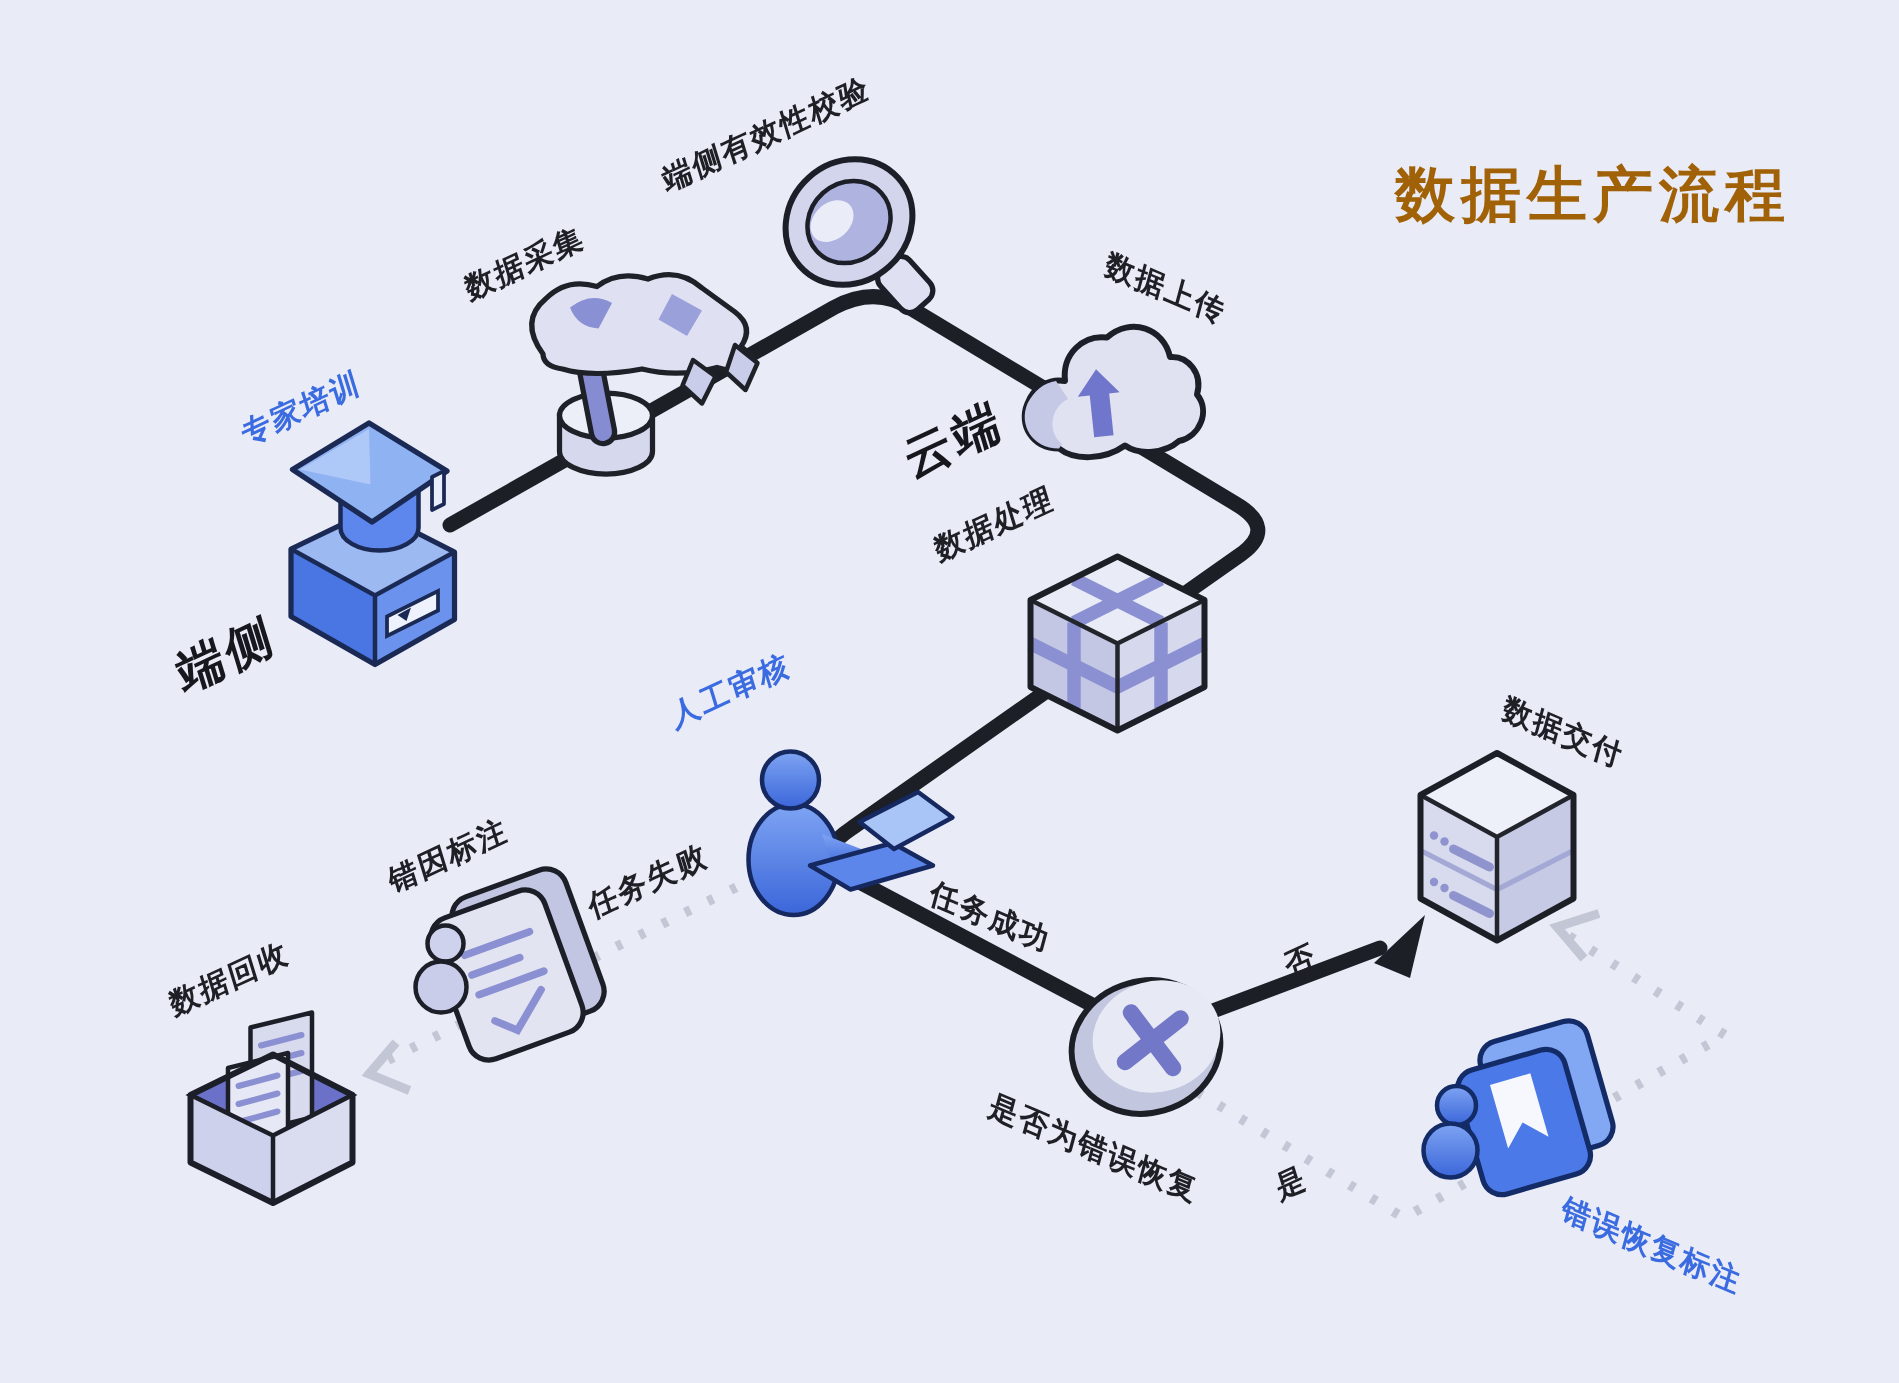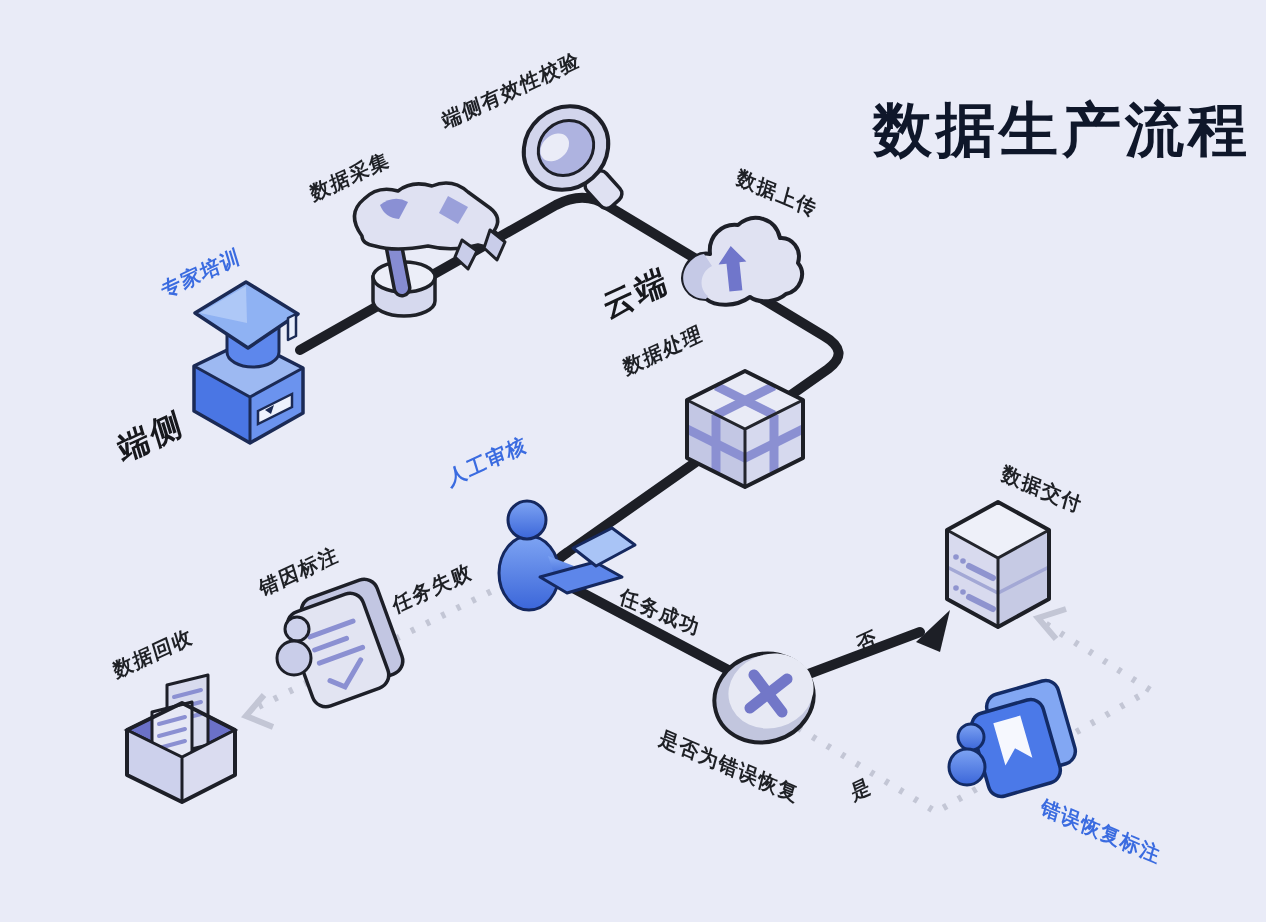--- a/index.html
+++ b/index.html
@@ -5,22 +5,22 @@
   html,body{margin:0;padding:0;background:#e9ebf7;}
   .stage{position:relative;width:1266px;height:922px;background:#e9ebf7;overflow:hidden;
          font-family:"Liberation Sans",sans-serif;}
   .art{position:absolute;left:0;top:0;}
   .lbl{position:absolute;white-space:nowrap;font-weight:700;font-size:20px;line-height:1;
        color:#1e2025;letter-spacing:1.5px;font-family:"Liberation Sans",sans-serif;}
   .asc{transform:translate(-50%,-50%) rotate(-25deg) skewX(-8deg);}
   .desc{transform:translate(-50%,-50%) rotate(23deg) skewX(8deg);}
   .blue{color:#3a6be0;}
   .zone{font-size:32px;font-weight:800;letter-spacing:3px;color:#17181d;}
-  .title{position:absolute;transform:translate(-50%,-50%);font-weight:800;font-size:59px;
-         line-height:1;color:#0f172a;letter-spacing:4px;white-space:nowrap;
+  .title{position:absolute;transform:translate(-50%,-50%);font-weight:800;font-size:40px;
+         line-height:1;color:#a16207;letter-spacing:4px;white-space:nowrap;
          font-family:"Liberation Sans",sans-serif;}
 </style>
 </head>
 <body>
 
 <div class="stage">
 
 <svg class="art" width="1266" height="922" viewBox="0 0 1266 922">
   <defs>
     <linearGradient id="gb" x1="0" y1="0" x2="0" y2="1">

